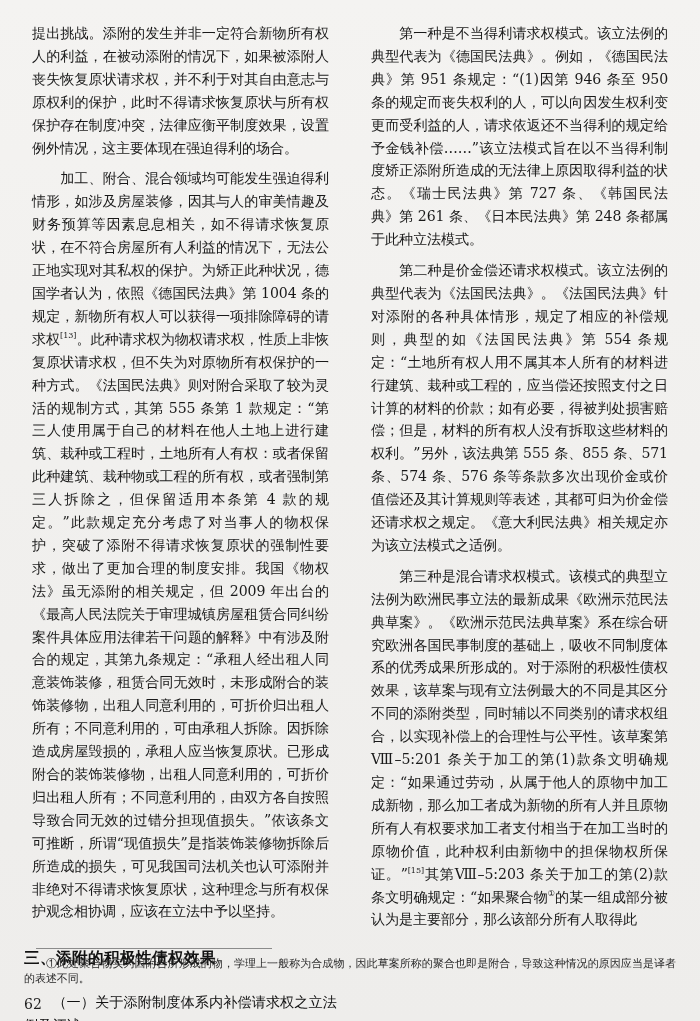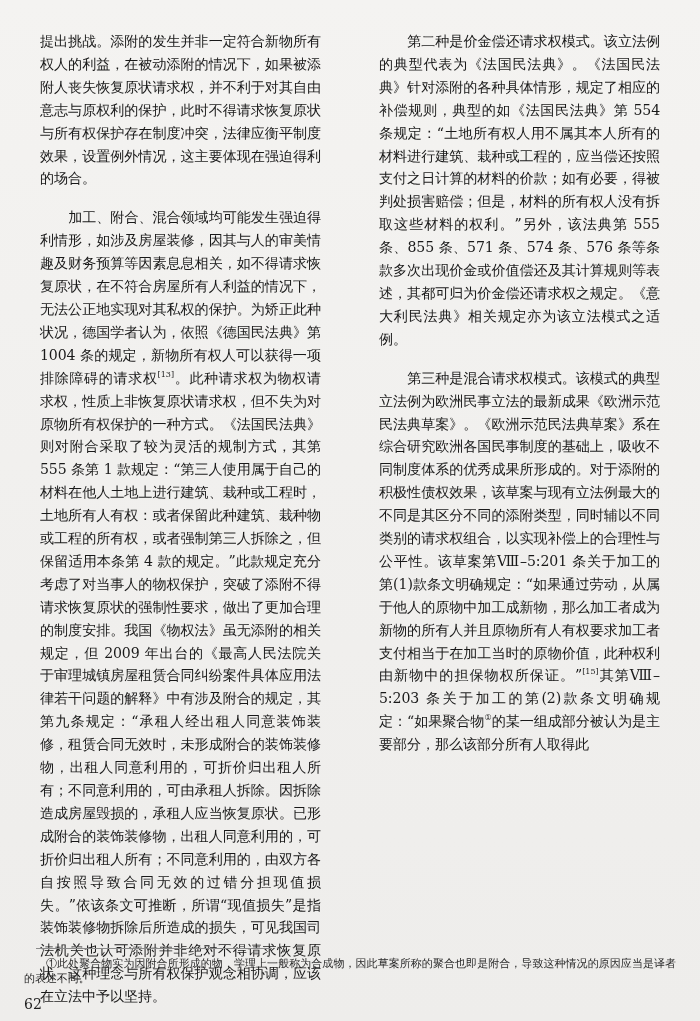--- a/index.html
+++ b/index.html
@@ -29,21 +29,21 @@
     width: 652px;
     height: 925px;
     display: flex;
     gap: 26px;
   }
   .col {
     width: 313px;
     position: relative;
   }
   p.body-par {
-    margin: 16px;
+    margin: 8px;
     font-size: 14.1px;
     line-height: 22.9px;
     text-align: justify;
     text-justify: inter-ideograph;
     text-indent: 2em;
     letter-spacing: -0.1px;
     color: #191919;
     font-family: "DejaVu Serif", "Liberation Serif", serif;
   }
   p.no-indent {
@@ -124,20 +124,21 @@
 
       <h3 class="sub-heading">（一）关于添附制度体系内补偿请求权之立法例及评述</h3>
 
       <p class="body-par">添附涉及动产所有权的物权变动，经添附行为的一方丧失对原物的所有权，而另一方获得对新物</p>
 
     </div>
 
     <div class="col">
 
 
+      <p class="body-par">第一种是不当得利请求权模式。该立法例的典型代表为《德国民法典》。例如，《德国民法典》第 951 条规定：“(1)因第 946 条至 950 条的规定而丧失权利的人，可以向因发生权利变更而受利益的人，请求依返还不当得利的规定给予金钱补偿……”该立法模式旨在以不当得利制度矫正添附所造成的无法律上原因取得利益的状态。《瑞士民法典》第 727 条、《韩国民法典》第 261 条、《日本民法典》第 248 条都属于此种立法模式。</p>
 
       <p class="body-par">第二种是价金偿还请求权模式。该立法例的典型代表为《法国民法典》。《法国民法典》针对添附的各种具体情形，规定了相应的补偿规则，典型的如《法国民法典》第 554 条规定：“土地所有权人用不属其本人所有的材料进行建筑、栽种或工程的，应当偿还按照支付之日计算的材料的价款；如有必要，得被判处损害赔偿；但是，材料的所有权人没有拆取这些材料的权利。”另外，该法典第 555 条、855 条、571 条、574 条、576 条等条款多次出现价金或价值偿还及其计算规则等表述，其都可归为价金偿还请求权之规定。《意大利民法典》相关规定亦为该立法模式之适例。</p>
 
       <p class="body-par"><span>第三种是混合请求权模式。该模式的典型立法例为欧洲民事立法的最新成果《欧洲示范民法典草案》。《欧洲示范民法典草案》系在综合研究欧洲各国民事制度的基础上，吸收不同制度体系的优秀成果所形成的。对于添附的积极性债权效果，该草案与现有立法例最大的不同是其区分不同的添附类型，同时辅以不同类别的请求权组合，以实现补偿上的合理性与公平性。该草案第Ⅷ–5:201 条关于加工的第(1)款条文明确规定：“如果通过劳动，从属于他人的原物中加工成新物，那么加工者成为新物的所有人并且原物所有人有权要求加工者支付相当于在加工当时的原物价值，此种权利由新物中的担保物权所保证。”</span><sup class="fnref">[15]</sup><span>其第Ⅷ–5:203 条关于加工的第(2)款条文明确规定：“如果聚合物</span><sup class="fnref">①</sup><span>的某一组成部分被认为是主要部分，那么该部分所有人取得此</span></p>
 
     </div>
 
   </div>
 
   <div class="footnote-block">

